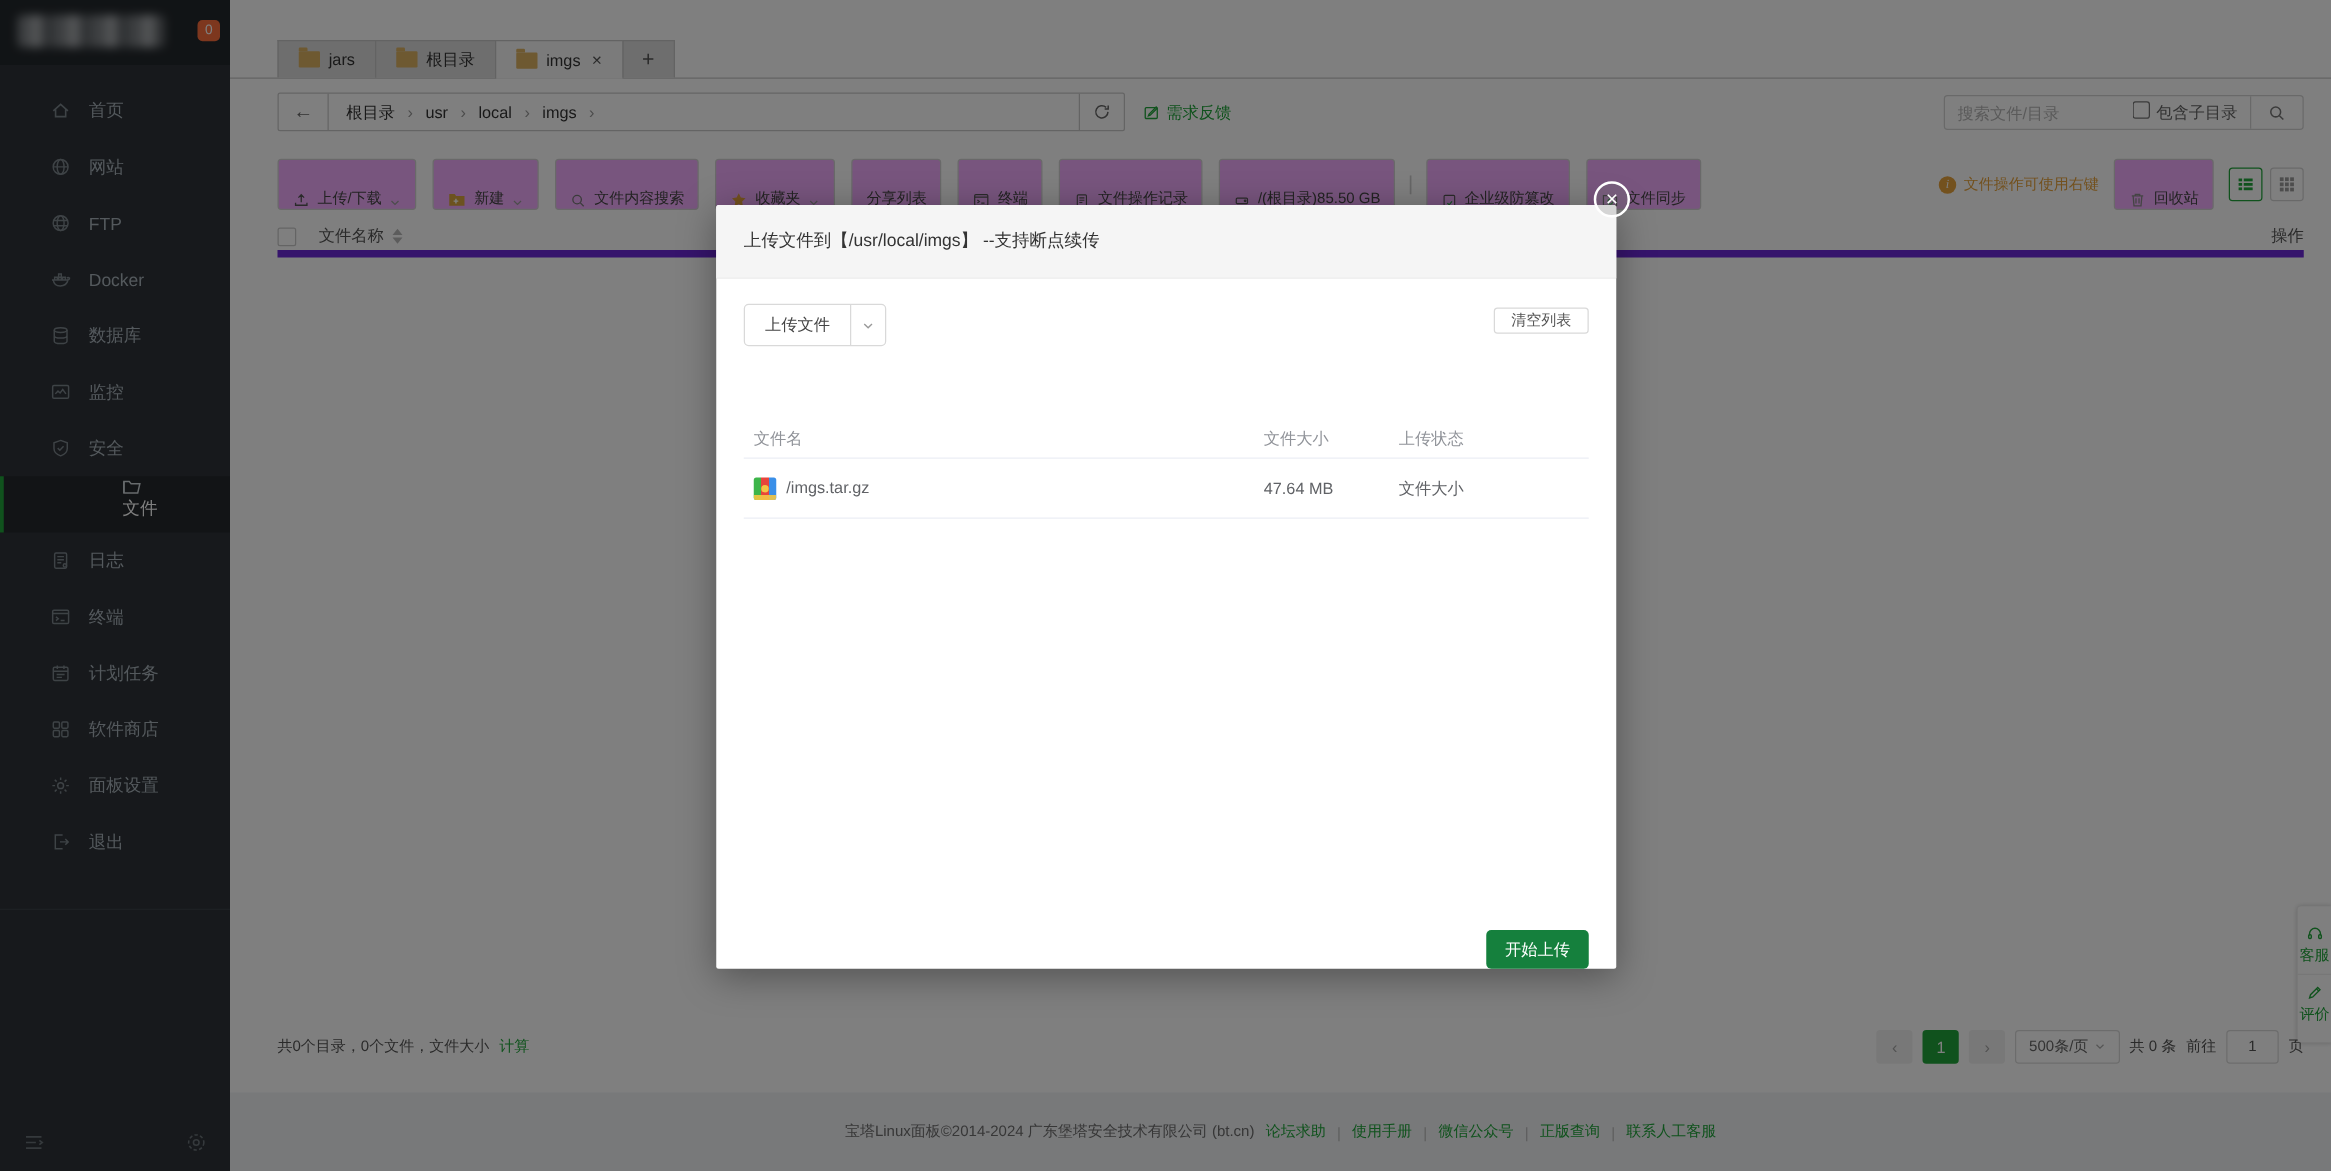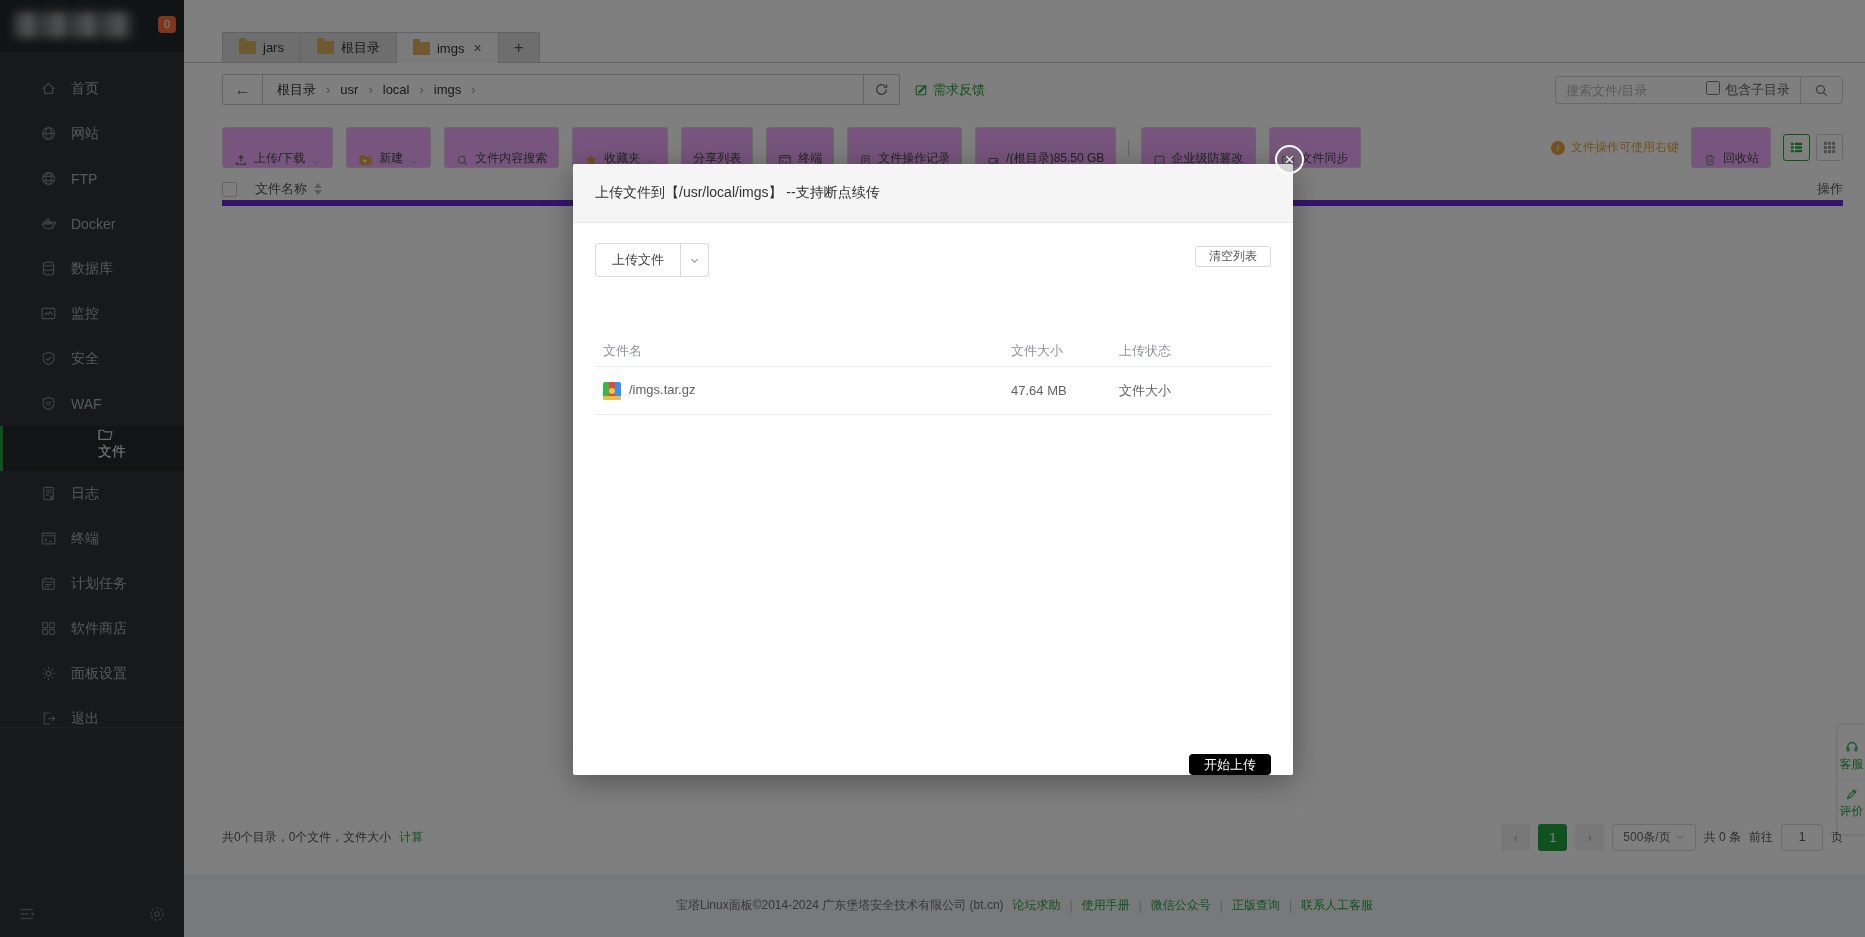--- a/index.html
+++ b/index.html
@@ -132,21 +132,21 @@
   .dt-head, .dt-row { display:grid; grid-template-columns:1fr 108px 160px; align-items:center; }
   .dt-head { height:32px; font-size:13px; color:#909399; border-bottom:1px solid #ebeef5; }
   .dt-head > div { padding-left:8px; }
   .dt-row { height:48px; font-size:13px; color:#606266; border-bottom:1px solid #ebeef5; }
   .dt-row > div { padding-left:8px; display:flex; align-items:flex-start; }
   .archive-icon { width:18px; height:18px; border-radius:2px; margin-right:8px; position:relative; overflow:hidden;
     background:linear-gradient(90deg,#3db54a 0 33%,#e8453c 33% 66%,#3a8fe8 66% 100%); flex:none; }
   .archive-icon::before { content:""; position:absolute; left:6px; top:6px; width:6px; height:6px; border-radius:50%;
     background:#f4c542; }
   .archive-icon::after { content:""; position:absolute; left:0; bottom:0; width:100%; height:4px; background:#f4c542; opacity:.9; }
-  .start-btn { position:absolute; right:22px; bottom:16px; height:21px; padding:0 15px; background:#000000;
+  .start-btn { position:absolute; right:22px; bottom:16px; height:31px; padding:0 15px; background:#15803d;
     border:none; border-radius:4px; color:#fff; font-size:13px; cursor:pointer; font-family:inherit; }
 
   svg.ic { display:block; }
 </style>
 </head>
 <body>
 
 <div class="stage">
 
   <nav class="sidebar">
@@ -213,29 +213,20 @@
         <span>监控</span>
       </div>
       <div class="menu-item">
         <span class="mi-icon">
             <svg class="ic" width="17" height="17" viewBox="0 0 16 16" fill="none" stroke="currentColor" stroke-width="1.1">
               <path d="M8 2.2 13 4v4.2c0 2.9-2.1 4.5-5 5.6-2.9-1.1-5-2.7-5-5.6V4z"></path>
               <path d="M5.8 8l1.6 1.6 2.8-3"></path>
             </svg>
           </span>
         <span>安全</span>
-      </div>
-      <div class="menu-item">
-        <span class="mi-icon">
-            <svg class="ic" width="17" height="17" viewBox="0 0 16 16" fill="none" stroke="currentColor" stroke-width="1.1">
-              <path d="M8 2.2 13 4v4.2c0 2.9-2.1 4.5-5 5.6-2.9-1.1-5-2.7-5-5.6V4z"></path>
-              <path d="M5.2 7h5.6M5.8 9.2h4.4"></path>
-            </svg>
-          </span>
-        <span>WAF</span>
       </div>
       <div class="menu-item active">
         <span class="mi-icon">
             <svg class="ic" width="17" height="17" viewBox="0 0 16 16" fill="none" stroke="currentColor" stroke-width="1.1">
               <path d="M2 4h4l1.4 1.6H14l-1.6 7H2z"></path>
               <path d="M2 4v8.6"></path>
             </svg>
           </span>
         <span>文件</span>
       </div>

